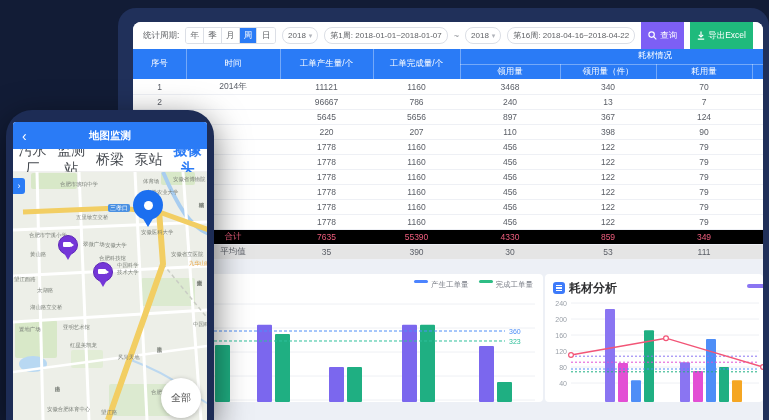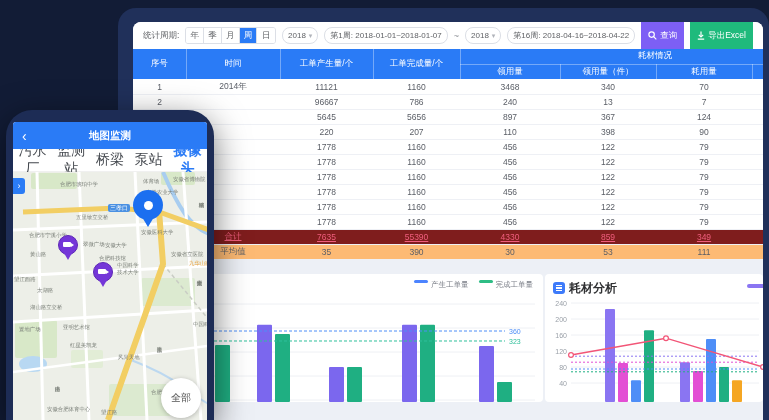--- a/index.html
+++ b/index.html
@@ -30,22 +30,22 @@
   .btn.query{background:#7d5ff5;}
   .btn.export{background:#1fba7c;}
 
   
   .tbl-wrap{flex:none;}
   table.rep{border-collapse:collapse;table-layout:fixed;width:717px;font-size:8.5px;}
   table.rep th{background:#2a7bf6;color:#fff;font-weight:normal;height:15px;padding:0;
     border-right:1px solid rgba(255,255,255,.35);border-bottom:1px solid rgba(255,255,255,.35);}
   table.rep td{height:15px;text-align:center;color:#5a5e66;border-bottom:1px solid #eef0f5;
     padding:0;background:#fff;}
-  table.rep tr.total td{background:#7f1d1d;color:#f05e7e;text-decoration:underline;}
-  table.rep tr.avg td{background:#fdba74;color:#5a5e66;}
+  table.rep tr.total td{background:#000000;color:#f05e7e;}
+  table.rep tr.avg td{background:#e5e5e5;color:#5a5e66;}
 
   .lower{flex:1;background:#edf0f6;position:relative;}
   .card{position:absolute;top:14px;background:#fff;border-radius:4px;overflow:hidden;}
   .card.left{left:10px;width:400px;height:128px;}
   .card.right{left:412px;width:218px;height:128px;}
   .legend{position:absolute;top:6px;right:10px;display:flex;gap:10px;align-items:center;z-index:2;}
   .lg-item{display:flex;align-items:flex-start;gap:3px;font-size:7.5px;color:#7a7e87;}
   .lg-line{width:14px;height:3px;border-radius:2px;}
   .rc-head{position:absolute;top:6px;left:8px;display:flex;align-items:center;gap:4px;z-index:2;}
   .rc-icon{width:12px;height:12px;background:#3e7bfa;border-radius:3px;display:flex;flex-direction:column;

